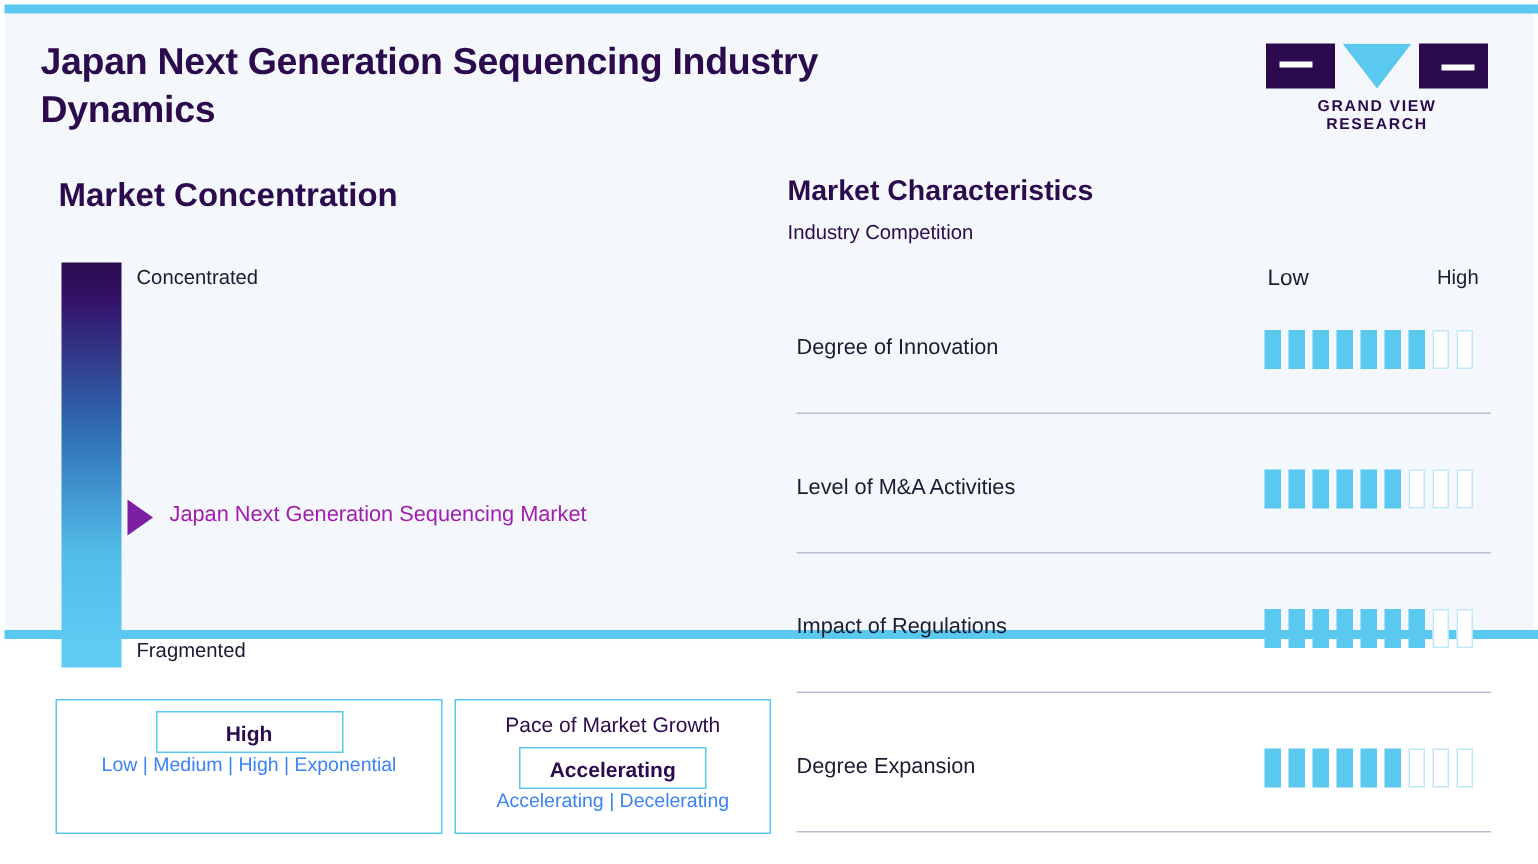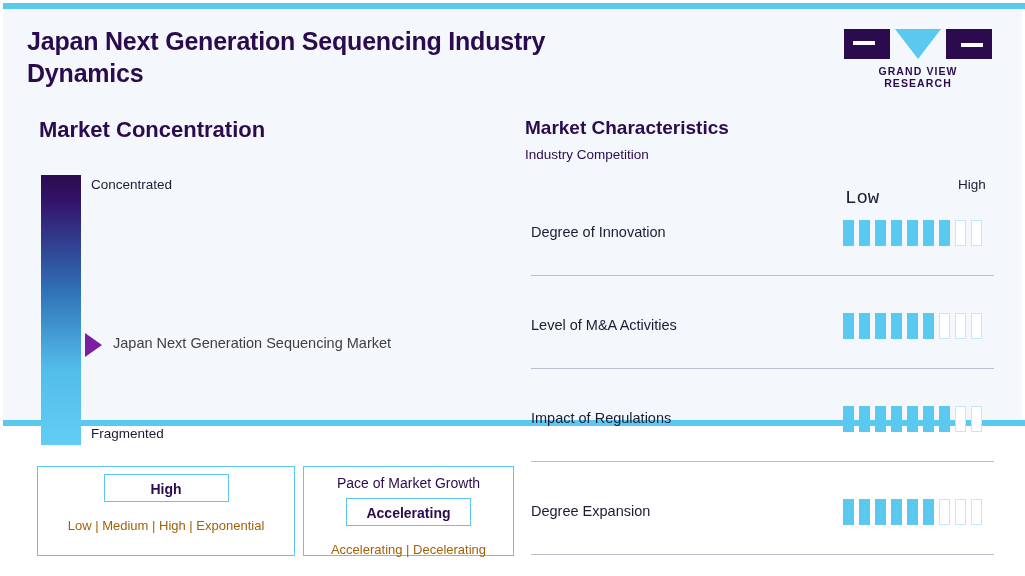--- a/index.html
+++ b/index.html
@@ -69,42 +69,42 @@
   }
   .lbl-fragmented{
     position:absolute;left:88px;top:423px;font-size:13.5px;color:#1b1b32;
   }
   .pointer{
     position:absolute;left:82px;top:330px;width:0;height:0;
     border-top:12px solid transparent;border-bottom:12px solid transparent;
     border-left:17px solid #7b1fa2;
   }
   .pointer-label{
-    position:absolute;left:110px;top:332px;font-size:14.5px;color:#404040;
+    position:absolute;left:110px;top:332px;font-size:14.5px;color:#a21caf;
   }
   
   .gbox{
     position:absolute;border:1px solid #5bc8f0;background:#ffffff;box-sizing:border-box;
   }
   .gbox.left{left:34px;top:463px;width:258px;height:90px;}
   .gbox.right{left:300px;top:463px;width:211px;height:90px;}
   .gbox-title{
     text-align:center;font-size:14px;color:#2b0b4e;margin-top:8px;
   }
   .gbox-val{
     margin:7px auto 0;border:1px solid #5bc8f0;background:#ffffff;
     width:125px;height:28px;line-height:28px;text-align:center;
     font-size:14px;font-weight:bold;color:#2b0b4e;box-sizing:border-box;
   }
   .gbox.right .gbox-val{width:125px;}
   .gbox-scale{
-    text-align:center;font-size:13px;color:#a16207;margin-top:16px;
-  }
-  
-  .scale-low{position:absolute;left:842px;top:184px;font-size:19px;color:#1b1b32;font-family:Liberation Mono, monospace;}
+    text-align:center;font-size:13px;color:#3b82f6;margin-top:0;
+  }
+  
+  .scale-low{position:absolute;left:842px;top:174px;font-size:15px;color:#1b1b32;}
   .scale-high{position:absolute;left:955px;top:174px;font-size:13.5px;color:#1b1b32;}
   .crow{
     position:absolute;left:528px;width:463px;height:93px;
   }
   .crow-label{
     position:absolute;left:0;top:30px;font-size:14.5px;color:#1b1b32;
   }
   .crow-bars{
     position:absolute;left:312px;top:26px;display:flex;gap:5px;
   }

